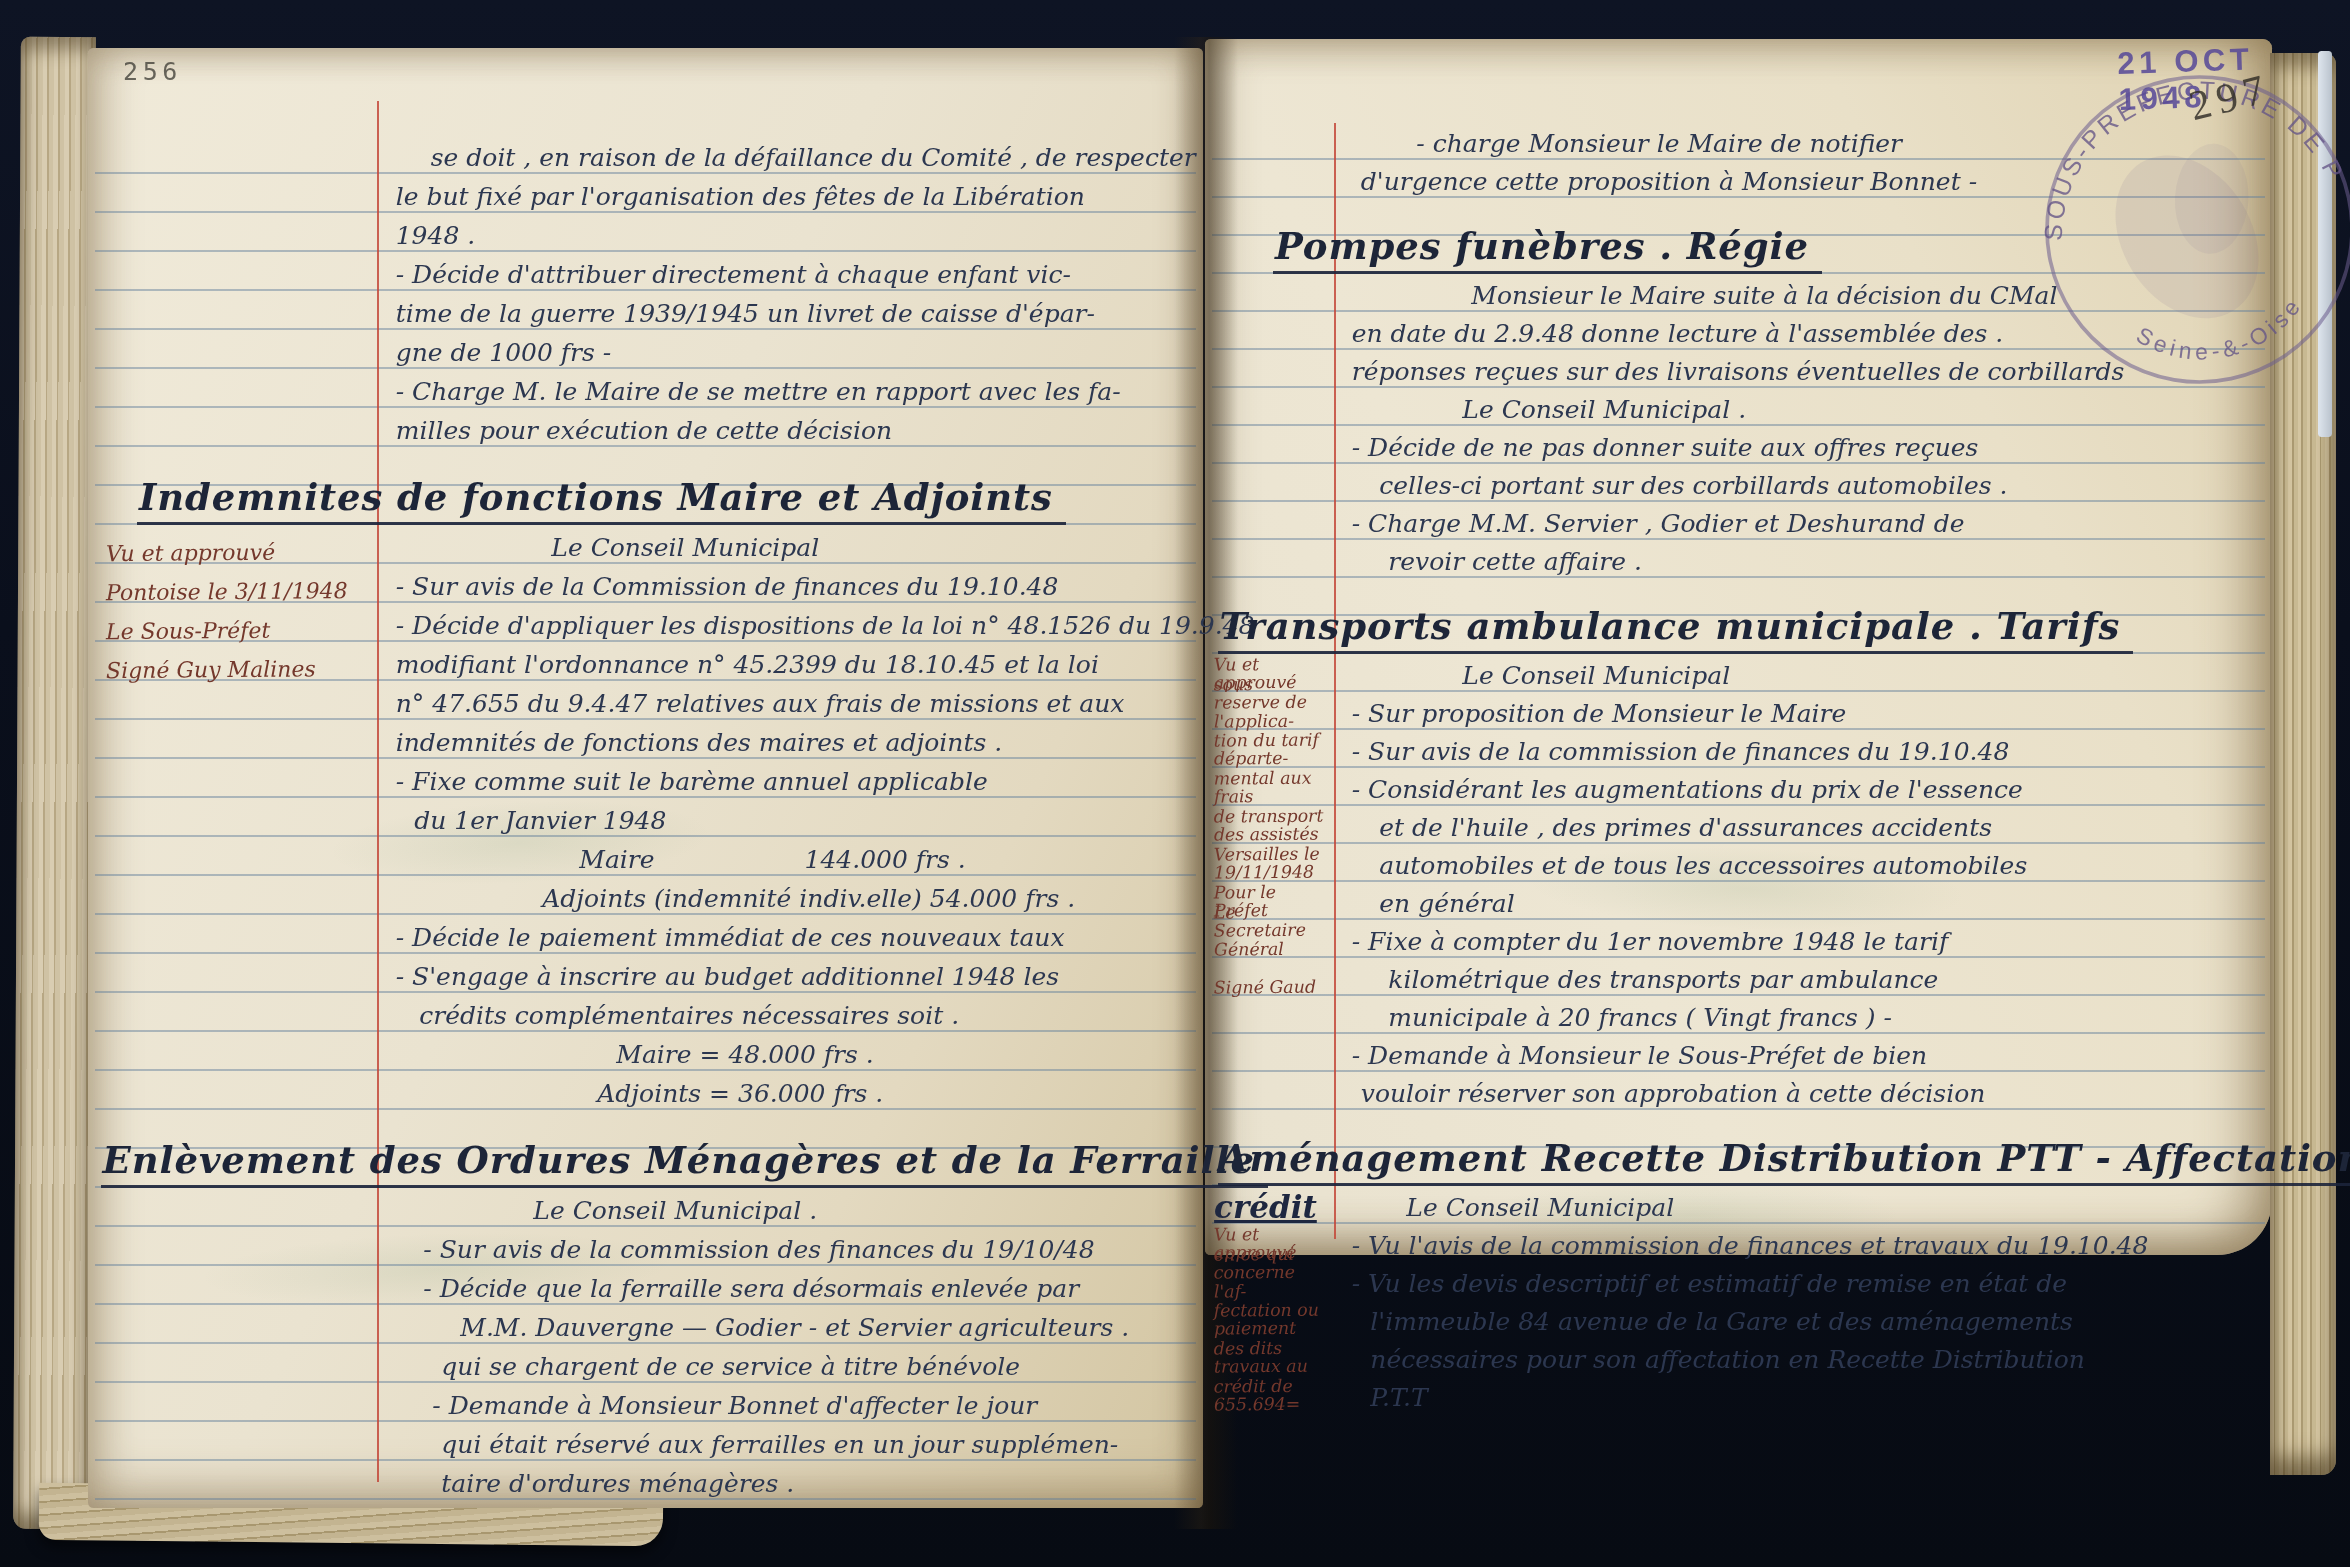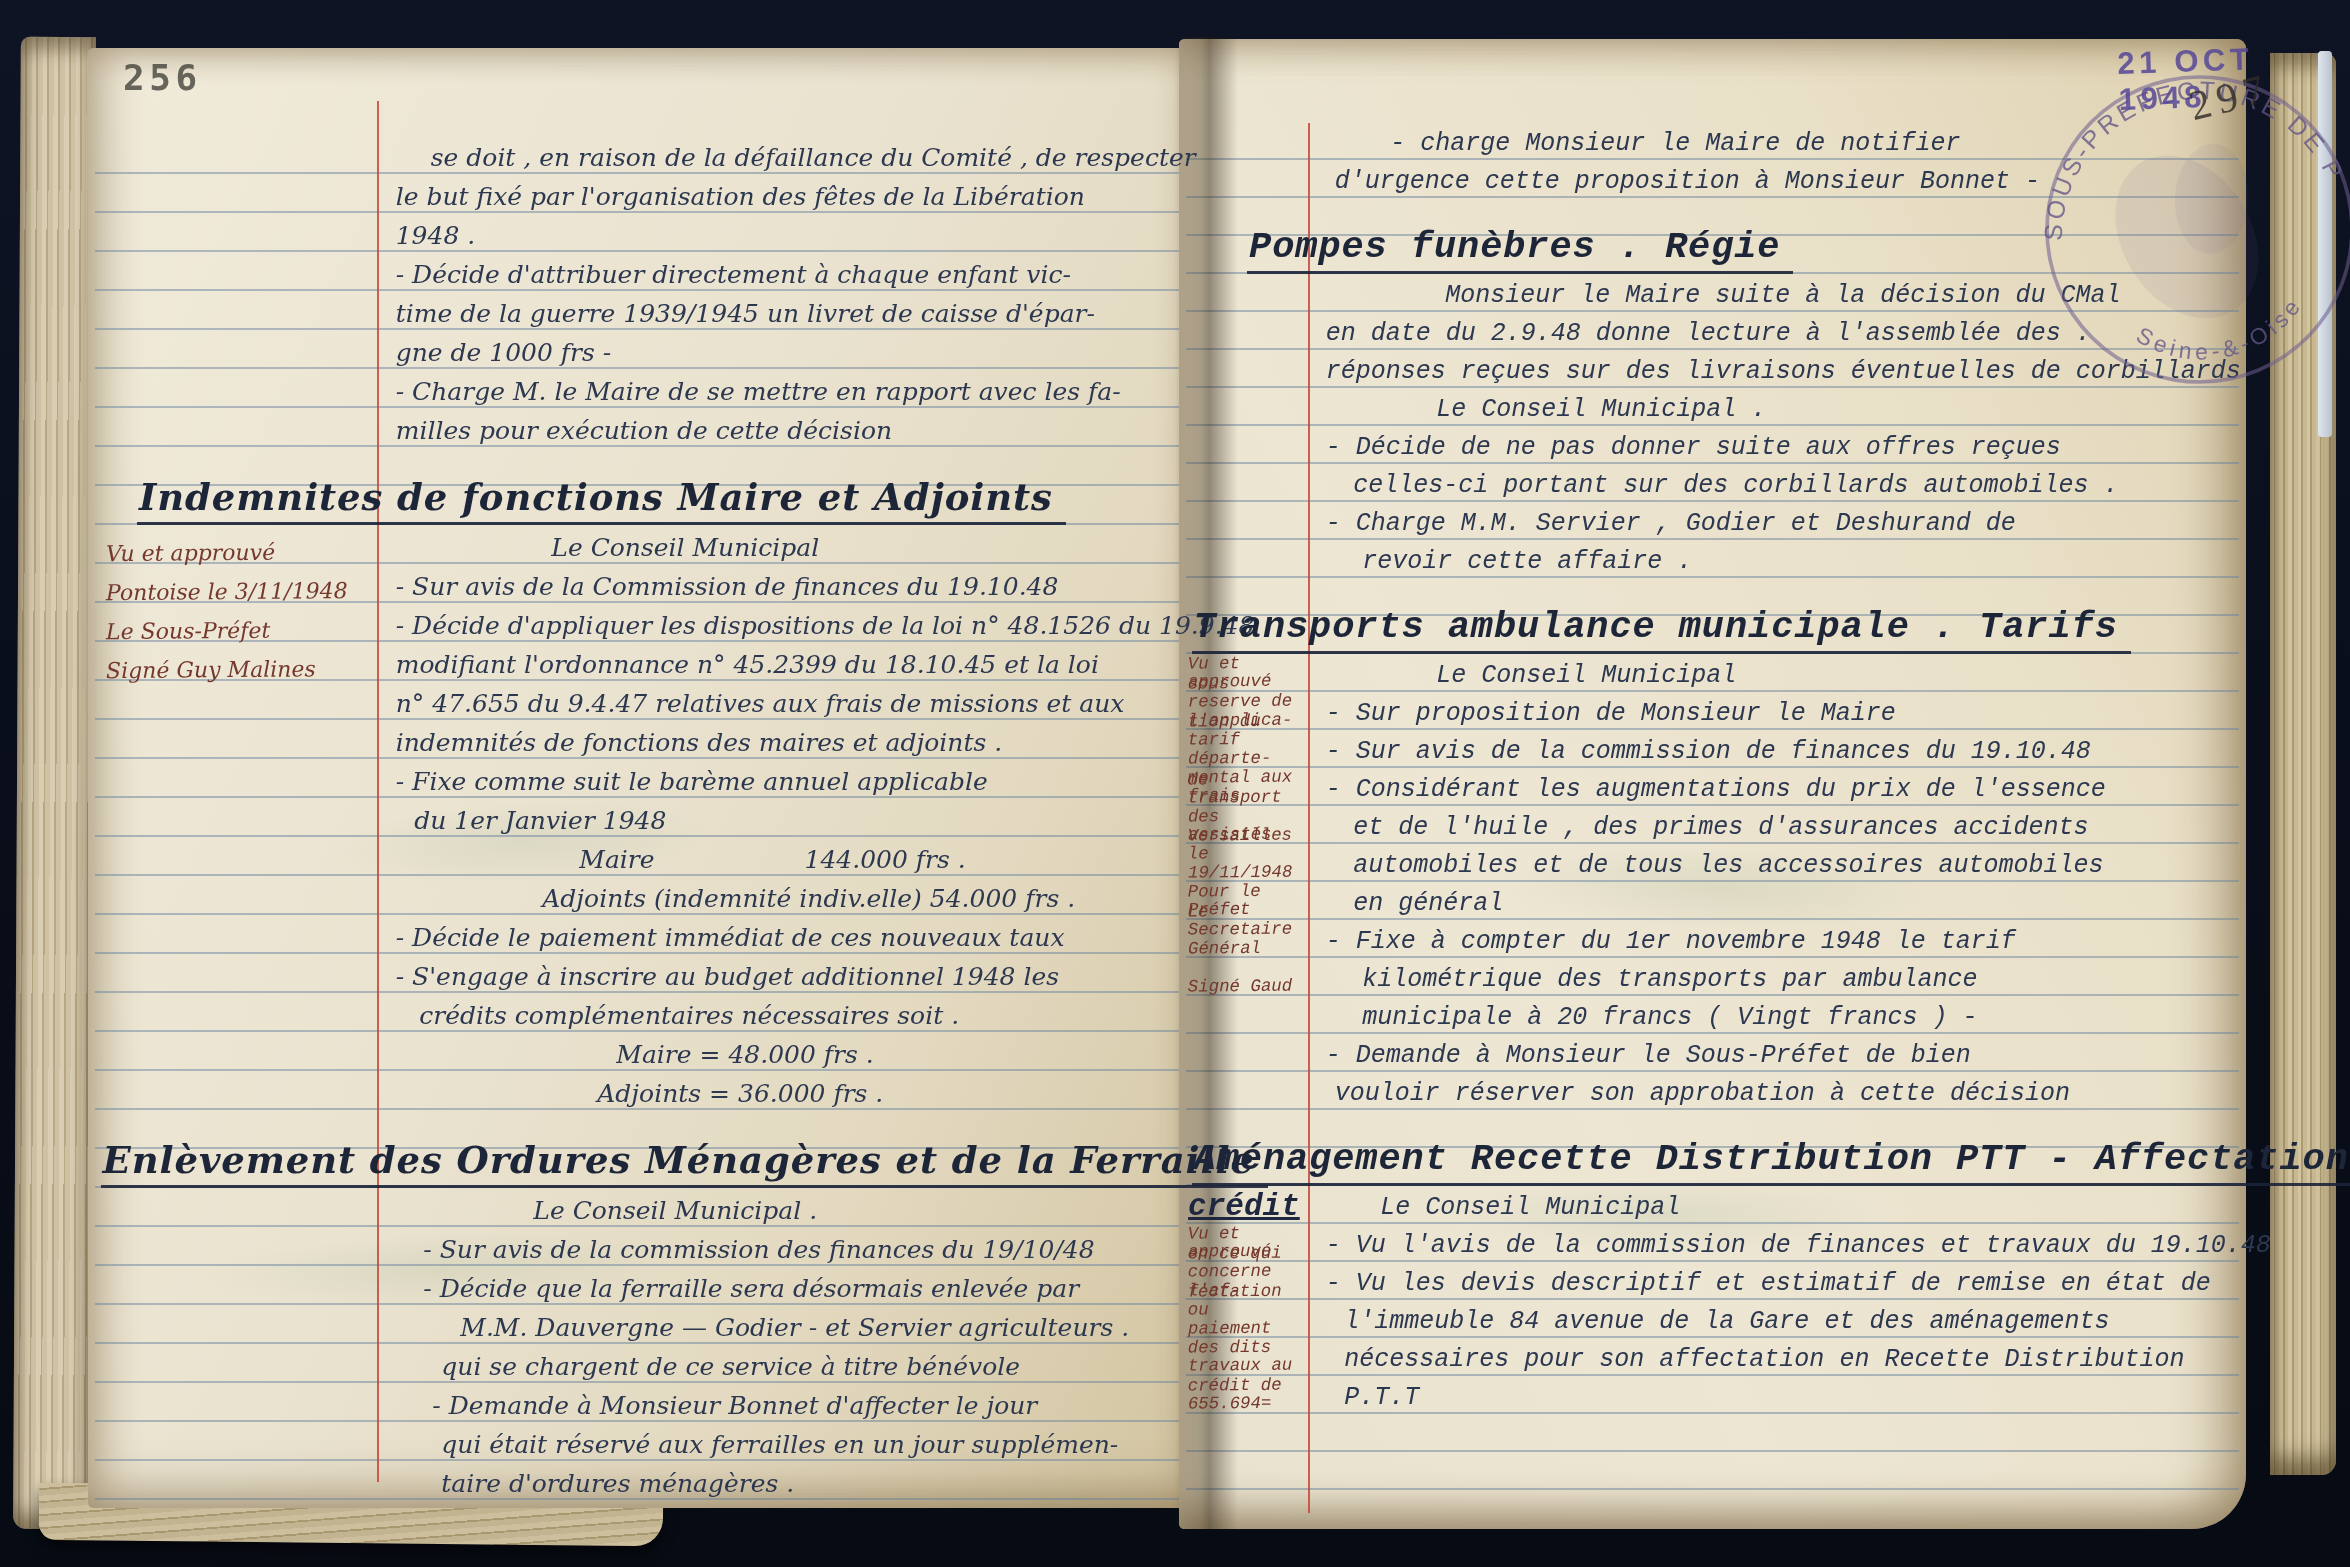--- a/index.html
+++ b/index.html
@@ -19,24 +19,24 @@
     background:repeating-linear-gradient(90deg,#d4c5a1 0 3.7px,#ab9a72 3.7px 5.5px,#c8b992 5.5px 9.2px);
     box-shadow:inset 0 14.7px 16.5px rgba(60,45,20,.45), inset 0 -18.4px 20px rgba(60,45,20,.55);}
   .white-sliver{position:absolute;left:2318px;top:51px;width:13.8px;height:386px;
     background:linear-gradient(90deg,#dfe6ee,#b9c2cc);border-radius:3.7px;}
   
   .page{position:absolute;border-radius:5.5px;}
   .page-left{left:88px;top:48px;width:1115px;height:1460px;--L:39px;
     background:linear-gradient(115deg,#f0ead9 0%,#eae3d0 45%,#e3d9c0 72%,#d2c4a0 100%);
     box-shadow:inset -18.4px 0 31px rgba(90,68,36,.25), inset 24px 0 33px rgba(120,95,55,.22),
                inset 0 -26px 40px rgba(120,95,55,.28), inset 0 14.7px 24px rgba(130,105,65,.12);}
-  .page-right{left:1179px;top:39px;width:1067px;height:1490px;--L:38px;border-radius:5.5px 9.2px 55px 5.5px;
+  .page-right{left:1205px;top:39px;width:1067px;height:1216px;--L:38px;border-radius:5.5px 9.2px 55px 5.5px;
     background:linear-gradient(245deg,#dfd2b1 0%,#e9e0c8 28%,#ede6d3 65%,#e9e2cf 100%);
     box-shadow:inset 20px 0 35px rgba(90,68,36,.28), inset -31px -11px 44px rgba(115,92,52,.38),
-               inset 0 18.4px 27.5px rgba(130,105,65,.16), inset 0 -22px 33px rgba(120,95,55,.25);font-family:Liberation Mono, monospace;}
+               inset 0 18.4px 27.5px rgba(130,105,65,.16), inset 0 -22px 33px rgba(120,95,55,.25);}
   .gutter{position:absolute;left:1174px;top:37px;width:64px;height:1492px;
     background:linear-gradient(90deg,rgba(60,44,20,0) 0%,rgba(60,44,20,.30) 42%,rgba(35,25,10,.42) 55%,rgba(60,44,20,0) 100%);}
   
   .rows{position:absolute;left:7.3px;right:7.3px;
     background-image:linear-gradient(to bottom, transparent calc(var(--L) - 1.8px), rgba(100,128,155,.48) calc(var(--L) - 1.8px));
     background-size:100% var(--L);}
   .page-left .rows{top:87px;bottom:7.3px;}
   .page-right .rows{top:83px;bottom:5.5px;}
   .redline{position:absolute;width:1.8px;background:rgba(195,72,58,.85);z-index:1;}
   .page-left .redline{left:289px;top:53px;bottom:26px;}
@@ -50,21 +50,21 @@
   .mcol.mh{color:#1e2740;font-size:31px;font-weight:bold;text-decoration:underline;
            text-decoration-thickness:2.8px;transform:none;}
   .bcol{flex:1;color:#2c3750;font-style:italic;font-size:25px;line-height:1;
         padding-left:18.4px;padding-bottom:3.7px;white-space:nowrap;overflow:visible;}
   .hrow{display:flex;align-items:flex-end;}
   .heading{display:inline-block;color:#1d2538;font-size:37px;font-weight:bold;font-style:italic;
         letter-spacing:0.9px;border-bottom:3.7px solid rgba(28,35,58,.9);padding:0 13px 2.8px 1.8px;
         margin-left:5.5px;white-space:nowrap;}
   
   .pagenum{position:absolute;left:35px;top:9.2px;font-family:"DejaVu Sans Mono",monospace;
-        font-size:36px;font-weight:bold;letter-spacing:4.6px;color:rgba(58,56,50,.75);z-index:3;}
+        font-size:25px;font-weight:normal;letter-spacing:4.6px;color:rgba(58,56,50,.75);z-index:3;}
   .date-stamp{position:absolute;left:2118px;top:42px;transform:rotate(-2deg);
         font-family:"Liberation Sans",sans-serif;font-weight:bold;font-size:31px;
         letter-spacing:4.6px;color:rgba(86,72,152,.85);z-index:5;}
   .num-stamp{position:absolute;left:2189px;top:73px;transform:rotate(-14deg);
         font-family:"Liberation Serif",serif;font-size:42px;letter-spacing:6.4px;
         color:rgba(48,44,38,.82);z-index:5;}
   .round-stamp{position:absolute;left:2025px;top:55px;width:349px;height:349px;
         transform:rotate(-12deg);z-index:4;}
   
   .ghost{position:absolute;border-radius:50%;

